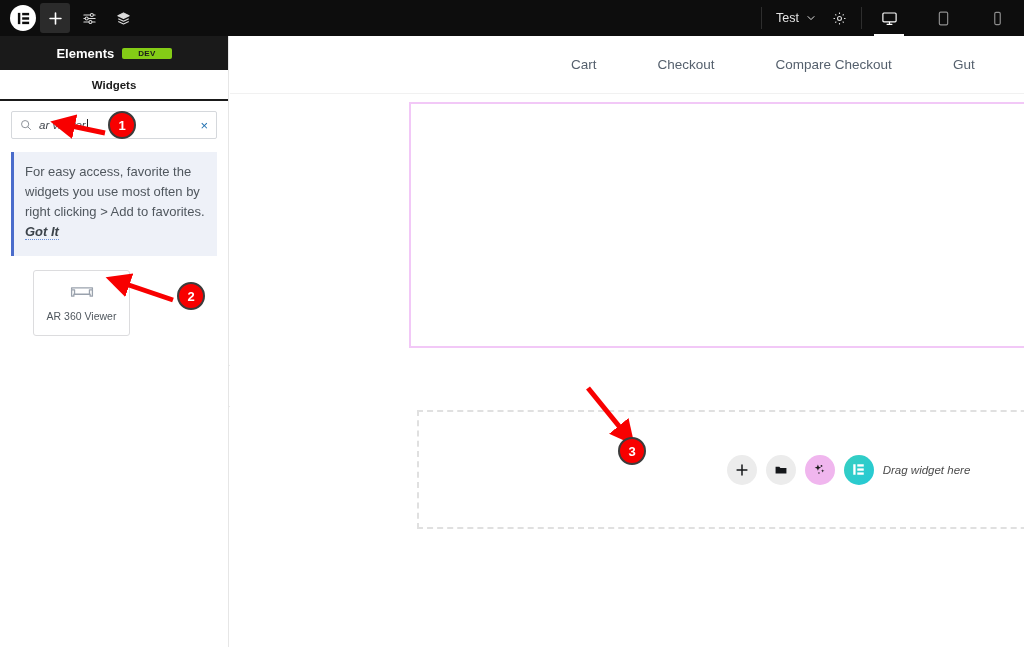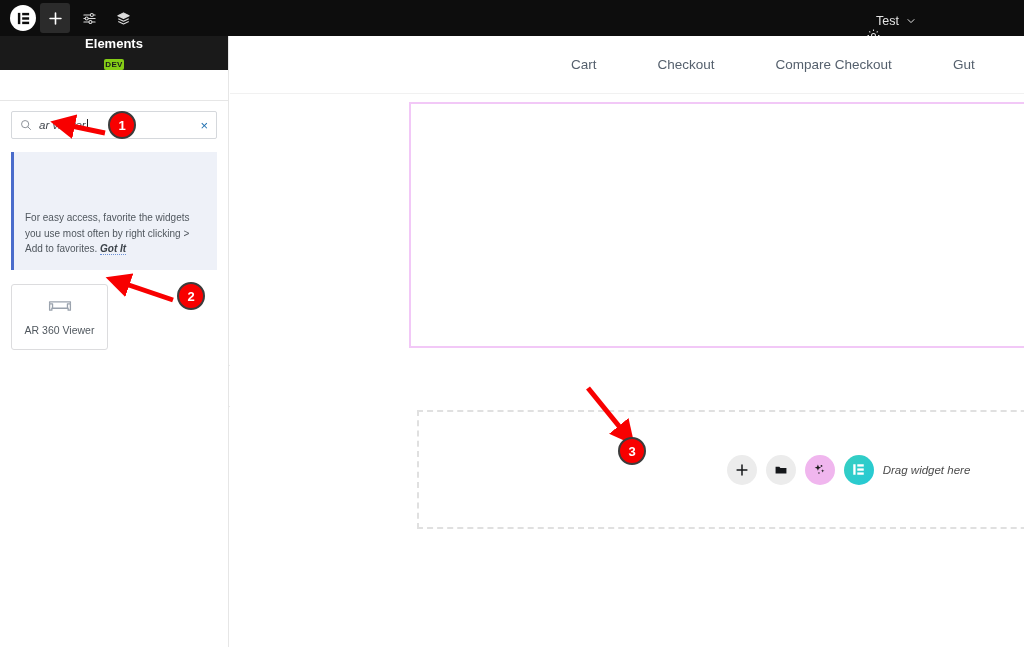--- a/index.html
+++ b/index.html
@@ -23,21 +23,21 @@
   }
   .tb-btn {
     width: 30px; height: 30px; display: flex; align-items: center; justify-content: center;
     border-radius: 3px;
   }
   .tb-btn.active { background: #2b2b2b; }
   .tb-ico { display: block; }
 
   .topbar-right {
     position: absolute; right: 0; top: 0; height: 36px;
-    display: flex; align-items: stretch; flex-direction: column;
+    display: flex; align-items: stretch;
   }
   .tb-sep { width: 1px; background: #2e2e2e; margin: 7px 0; }
   .test-group {
     display: flex; align-items: center; gap: 7px; padding: 0 12px 0 14px;
     color: #e3e3e3; font-size: 12.5px;
   }
   .gear-group { display: flex; align-items: center; padding: 0 14px 0 4px; }
   .device-group { display: flex; align-items: stretch; }
   .device-btn {
     width: 54px; display: flex; align-items: center; justify-content: center;
@@ -48,26 +48,26 @@
     height: 2px; background: #ffffff;
   }
 
   
   .panel {
     position: absolute; top: 36px; left: 0; width: 229px; height: 611px;
     background: #ffffff; border-right: 1px solid #e6e6e6;
   }
   .panel-header {
     height: 34px; background: #1a1a1a; display: flex; align-items: center;
-    justify-content: center; gap: 8px; flex-direction: column;
+    justify-content: center; gap: 8px;
   }
   .panel-title { color: #ffffff; font-size: 13px; font-weight: bold; }
   .dev-badge {
     background: #84cc16; color: #1a1a1a; font-size: 8px; font-weight: bold;
-    padding: 1px 1px; border-radius: 2px; letter-spacing: .3px;
+    padding: 1px 16px; border-radius: 2px; letter-spacing: .3px;
   }
   .panel-tabs { display: flex; height: 31px; border-bottom: 1px solid #e6e6e6; }
   .panel-tab {
     flex: 1; display: flex; align-items: center; justify-content: center;
     font-size: 11.5px; color: #8c8f94; position: relative;
   }
   .panel-tab.active { color: #1a1a1a; font-weight: bold; }
   .panel-tab.active::after {
     content: ""; position: absolute; bottom: -1px; left: 0; right: 0;
     height: 2px; background: #1a1a1a;
@@ -85,27 +85,27 @@
   .caret {
     display: inline-block; width: 1px; height: 12px; background: #222;
     vertical-align: -2px; margin-left: 1px;
   }
   .clear-x { color: #2271b1; font-size: 13px; line-height: 1; cursor: pointer; }
 
   .notice {
     margin: 13px 11px 0 11px; background: #eef1f8; border-left: 3px solid #4a6ccb;
     padding: 10px 12px 13px 11px;
   }
-  .notice p { font-size: 10px; line-height: 1.55; color: #50575e; margin-top: 48px; }
+  .notice p { font-size: 13px; line-height: 1.55; color: #50575e; }
   .notice .got-it {
     font-weight: bold; font-style: italic; color: #3c434a;
     border-bottom: 1px dotted #6a8fd6; cursor: pointer;
   }
 
-  .widget-grid { padding: 14px 11px 0 11px; display: flex; flex-wrap: wrap; gap: 8px; }
+  .widget-grid { padding: 14px 11px 0 11px; display: flex; flex-wrap: wrap; gap: 8px; margin-left: 22px; }
   .widget-card {
     width: 97px; height: 66px; border: 1px solid #dcdcde; border-radius: 3px;
     background: #ffffff; display: flex; flex-direction: column;
     align-items: center; justify-content: center; gap: 9px; cursor: grab;
   }
   .widget-label { font-size: 10.5px; color: #50575e; }
 
   .collapse-handle {
     position: absolute; left: 229px; top: 365px; width: 15px; height: 42px;
     background: #ffffff; border: 1px solid #ececec; border-left: none;
@@ -236,20 +236,23 @@
     </div>
   </div>
 
   <div class="panel">
     <div class="panel-header">
       <span class="panel-title">Elements</span>
       <span class="dev-badge">DEV</span>
     </div>
 
     <div class="panel-tabs">
+      <div class="panel-tab active">
+        <span>Widgets</span>
+      </div>
     </div>
 
     <div class="search-wrap">
       <div class="search-box">
         <svg width="12" height="12" viewBox="0 0 14 14" aria-hidden="true">
           <circle cx="6" cy="6" r="4.2" fill="none" stroke="#8a8f96" stroke-width="1.15"></circle>
           <path d="M9.2 9.2l3.1 3.1" stroke="#8a8f96" stroke-width="1.15" stroke-linecap="round"></path>
         </svg>
         <span class="search-input-text"><span>ar viewer</span><span class="caret"></span></span>
         <span class="clear-x">×</span>

